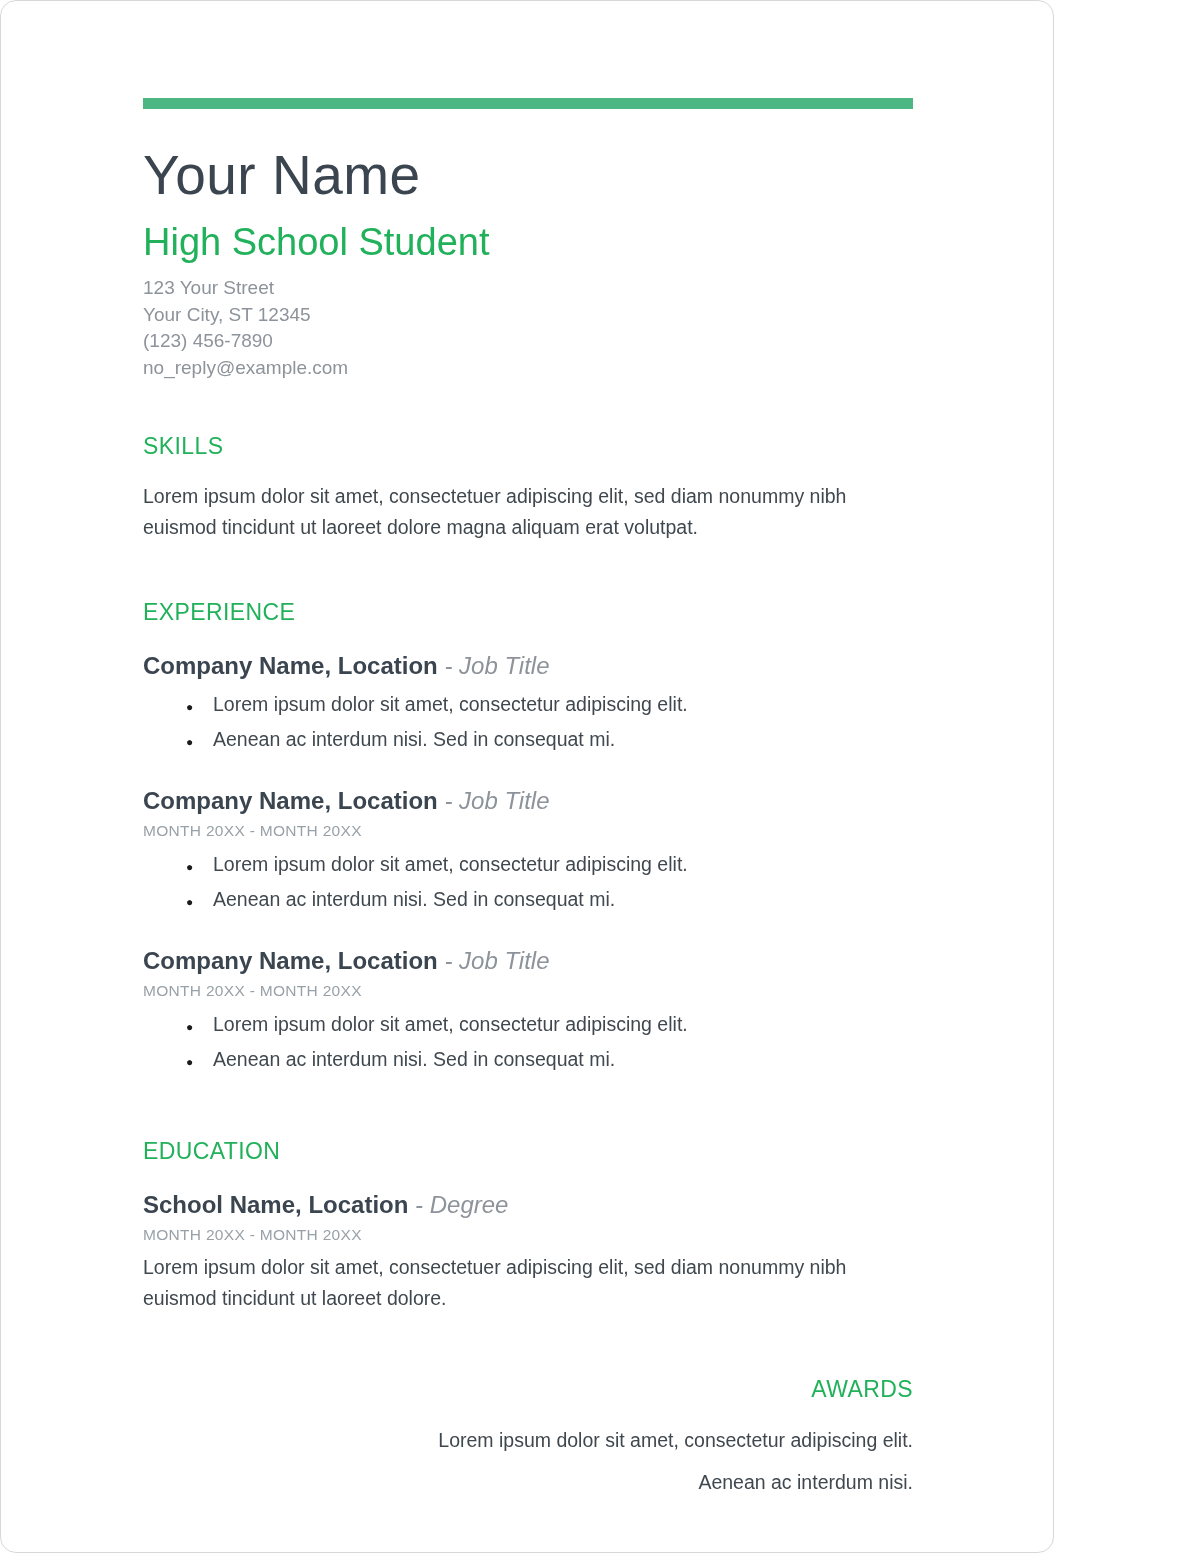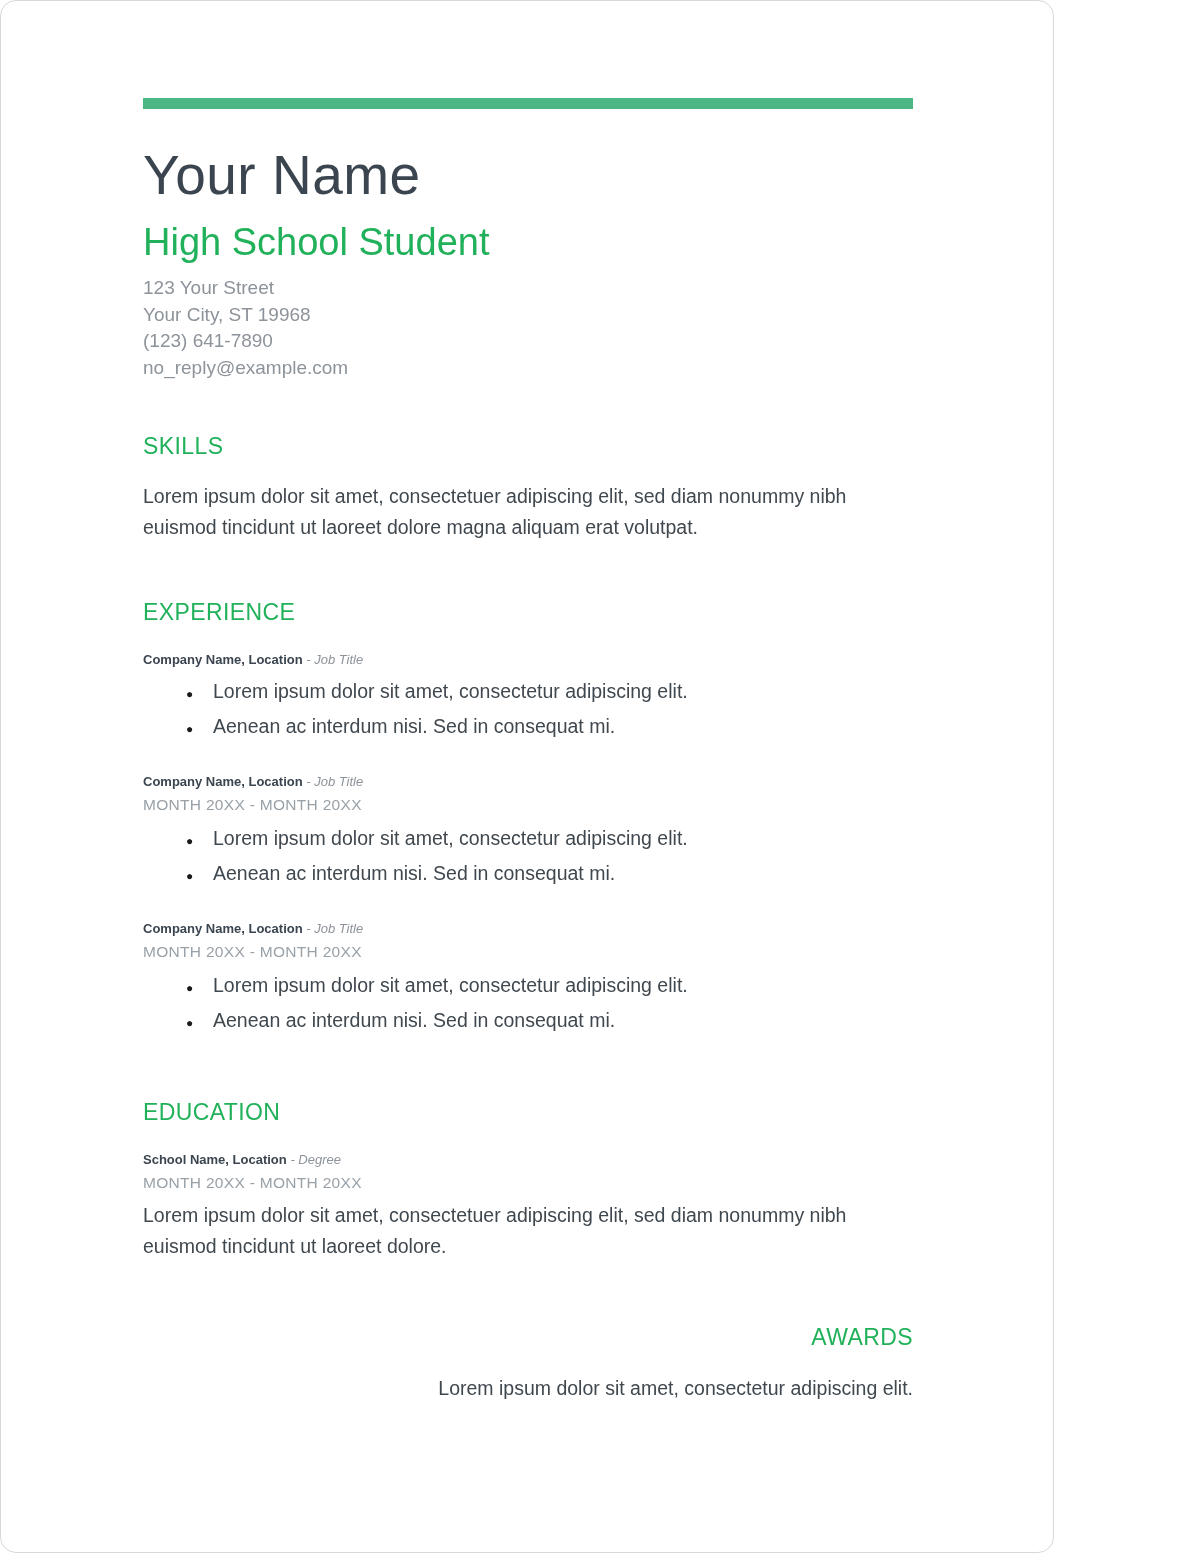--- a/index.html
+++ b/index.html
@@ -30,21 +30,21 @@
   .contact{margin-top:11px;font-size:19px;line-height:26.5px;color:var(--muted);}
   .section{margin-top:0;}
   .section-heading{
     font-size:23px;font-weight:400;color:var(--accent);letter-spacing:0.4px;
   }
   .skills-section{margin-top:52px;}
   .skills-text{margin-top:21px;font-size:19.5px;line-height:31px;color:var(--body);}
   .experience-section{margin-top:56px;}
   .entry{margin-top:26px;}
   .entry + .entry{margin-top:29px;}
-  .entry-line{font-size:13px;}
+  .entry-line{font-size:24px;}
   .company{font-weight:700;color:var(--name);}
   .entry-role{font-style:italic;color:var(--muted);font-weight:400;}
   .entry-dates{
     margin-top:7px;font-size:15.5px;color:var(--dates);letter-spacing:0.3px;
   }
   ul.bullets{margin-top:9px;list-style:none;}
   ul.bullets li{
     display:flex;align-items:baseline;
     font-size:19.5px;line-height:31.5px;color:var(--body);
   }
@@ -63,22 +63,22 @@
 <div class="page">
   <div class="content">
 
     <div class="bar"></div>
 
     <h1 class="name">Your Name</h1>
     <h2 class="role-title">High School Student</h2>
 
     <div class="contact">
       <div>123 Your Street</div>
-      <div>Your City, ST 19968</div>
-      <div>(123) 641-7890</div>
+      <div>Your City, ST 12345</div>
+      <div>(123) 456-7890</div>
       <div>no_reply@example.com</div>
     </div>
 
     <div class="section skills-section">
       <div class="section-heading">SKILLS</div>
       <p class="skills-text">Lorem ipsum dolor sit amet, consectetuer adipiscing elit, sed diam nonummy nibh euismod tincidunt ut laoreet dolore magna aliquam erat volutpat.</p>
     </div>
 
     <div class="section experience-section">
       <div class="section-heading">EXPERIENCE</div>
@@ -145,16 +145,17 @@
           <span class="entry-role">- Degree</span>
         </div>
         <div class="entry-dates">MONTH 20XX - MONTH 20XX</div>
         <p class="edu-text">Lorem ipsum dolor sit amet, consectetuer adipiscing elit, sed diam nonummy nibh euismod tincidunt ut laoreet dolore.</p>
       </div>
     </div>
 
     <div class="section awards-section">
       <div class="section-heading">AWARDS</div>
       <p class="awards-text">Lorem ipsum dolor sit amet, consectetur adipiscing elit.</p>
+      <p class="awards-text">Aenean ac interdum nisi.</p>
     </div>
 
   </div>
 </div>
 
 </body></html>

